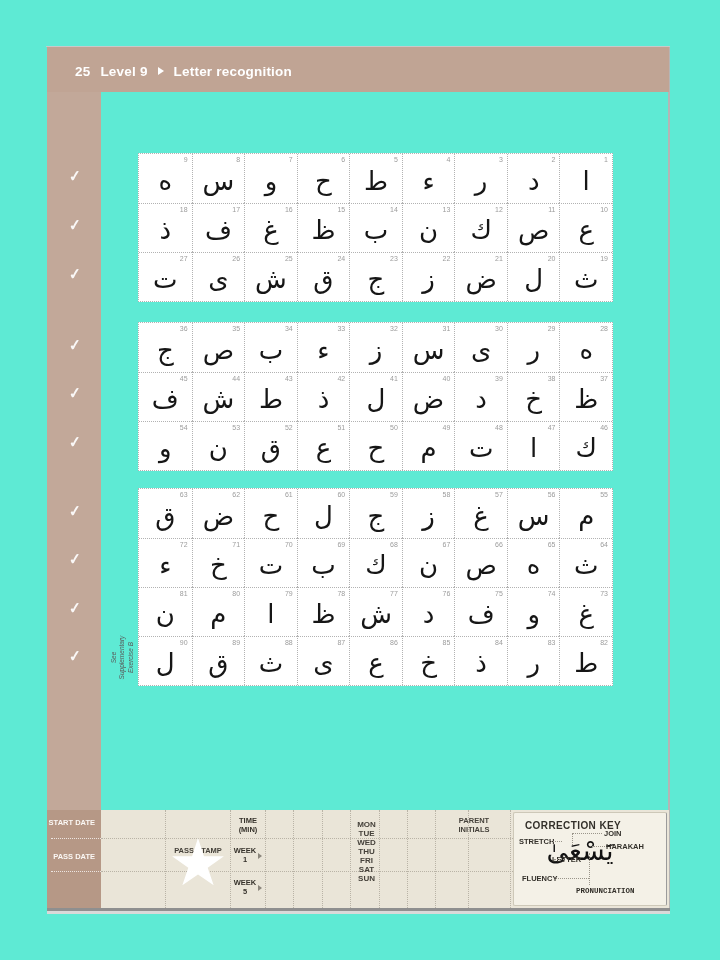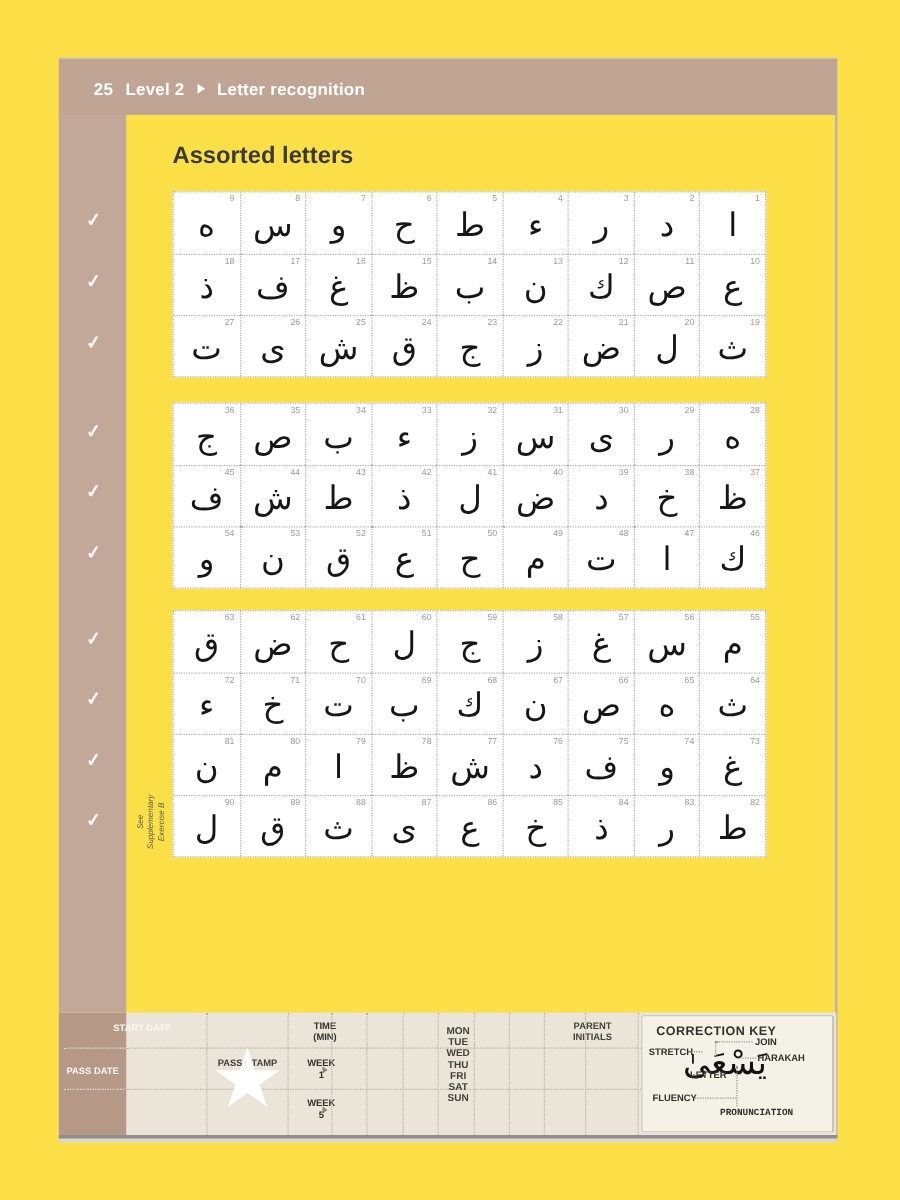--- a/index.html
+++ b/index.html
@@ -1,16 +1,16 @@
 <!DOCTYPE html>
 <html><head>
 <meta charset="utf-8">
 <style>
   html,body{margin:0;padding:0;background:#fff;}
-  #canvas{position:relative;width:720px;height:960px;background:#fde047;overflow:hidden;
+  #canvas{position:relative;width:720px;height:960px;background:#5eead4;overflow:hidden;
           font-family:"Liberation Sans",sans-serif;}
 
   
   .page-top-border{position:absolute;left:46px;top:46px;width:624px;height:1px;background:#c9c9c9;}
   .page-right-border{position:absolute;left:668px;top:47px;width:2px;height:861px;background:#b5b5b5;}
   .page-bottom-line{position:absolute;left:47px;top:908px;width:623px;height:3px;background:#8f8f8f;}
   .page-bottom-shadow{position:absolute;left:47px;top:911px;width:623px;height:3px;background:#d9d9d9;}
 
   
   .header-band{position:absolute;left:47px;top:47px;width:622px;height:45px;background:#c0a494;
@@ -42,21 +42,21 @@
 
   
   .footer{position:absolute;left:47px;top:810px;width:622px;height:98px;background:#eae5d8;}
   .date-block{position:absolute;left:0;top:0;width:54px;height:98px;background:#b69886;}
   .date-label{position:absolute;left:0;width:48px;text-align:right;font-size:7.5px;font-weight:bold;
               color:#fbf8f5;line-height:1.25;}
   .fdot-v{position:absolute;top:0;height:98px;width:0;border-left:1px dotted #b9b3a6;}
   .fdot-h{position:absolute;height:0;border-top:1px dotted #b9b3a6;}
   .fdot-h.on-tan{border-top:1px dotted rgba(255,255,255,.75);}
   .flabel{position:absolute;font-size:7.5px;font-weight:bold;color:#45413a;text-align:center;line-height:1.25;}
-  .fdark{color:#36322b;margin-left:12px;}
+  .fdark{color:#36322b;}
   .star{position:absolute;left:124px;top:28px;width:54px;height:52px;background:#fff;
         clip-path:polygon(50% 0%,61% 35%,98% 35%,68% 57%,79% 91%,50% 70%,21% 91%,32% 57%,2% 35%,39% 35%);}
   .wk-tri{position:absolute;width:0;height:0;border-left:4px solid #8b867c;
           border-top:3px solid transparent;border-bottom:3px solid transparent;}
   .day-headers{position:absolute;left:218px;top:10px;width:203px;display:flex;flex-direction:column;}
   .day-headers span{flex:1;text-align:center;font-size:8px;font-weight:bold;color:#45413a;}
   .entry-cell{position:absolute;background:transparent;}
 
   
   .ck-card{position:absolute;left:466px;top:2px;width:154px;height:94px;background:#f4f1e7;
@@ -71,39 +71,38 @@
 </head>
 <body>
 
 <div id="canvas">
 
   <div class="page-top-border"></div>
   <div class="page-right-border"></div>
 
   <div class="header-band">
     <span>25</span>
-    <span>Level 2</span>
+    <span>Level 9</span>
     <span class="hdr-arrow"></span>
     <span>Letter recognition</span>
   </div>
 
   <div class="sidebar">
       <span class="check" style="top: 75px;">✓</span>
       <span class="check" style="top: 124px;">✓</span>
       <span class="check" style="top: 173px;">✓</span>
       <span class="check" style="top: 244px;">✓</span>
       <span class="check" style="top: 292px;">✓</span>
       <span class="check" style="top: 341px;">✓</span>
       <span class="check" style="top: 410px;">✓</span>
       <span class="check" style="top: 458px;">✓</span>
       <span class="check" style="top: 507px;">✓</span>
       <span class="check" style="top: 555px;">✓</span>
     </div>
 
-  <div class="page-title">Assorted letters</div>
 
   <div class="block" style="top:153px;">
       <div class="cell">
         <span class="num">1</span>
         <span class="glyph">ا</span>
       </div>
       <div class="cell">
         <span class="num">2</span>
         <span class="glyph">د</span>
       </div>
@@ -466,21 +465,21 @@
     </div>
 
   <div class="side-note">
     <span>See</span>
     <span>Supplementary</span>
     <span>Exercise B</span>
   </div>
 
   <div class="footer">
     <div class="date-block"></div>
-    <div class="date-label" style="top:8px;margin-left:42px;">START DATE</div>
+    <div class="date-label" style="top:8px;">START DATE</div>
     <div class="date-label" style="top:42px;text-align:right;">PASS DATE</div>
 
     <div class="entry-cell" style="left:55px;top:1px;width:62px;height:26px;"></div>
     <div class="entry-cell" style="left:55px;top:29px;width:62px;height:31px;"></div>
 
     <div class="fdot-h on-tan" style="left:4px;top:28px;width:50px;"></div>
     <div class="fdot-h on-tan" style="left:4px;top:61px;width:50px;"></div>
     <div class="fdot-h" style="left:54px;top:28px;width:412px;"></div>
     <div class="fdot-h" style="left:54px;top:61px;width:412px;"></div>
 

